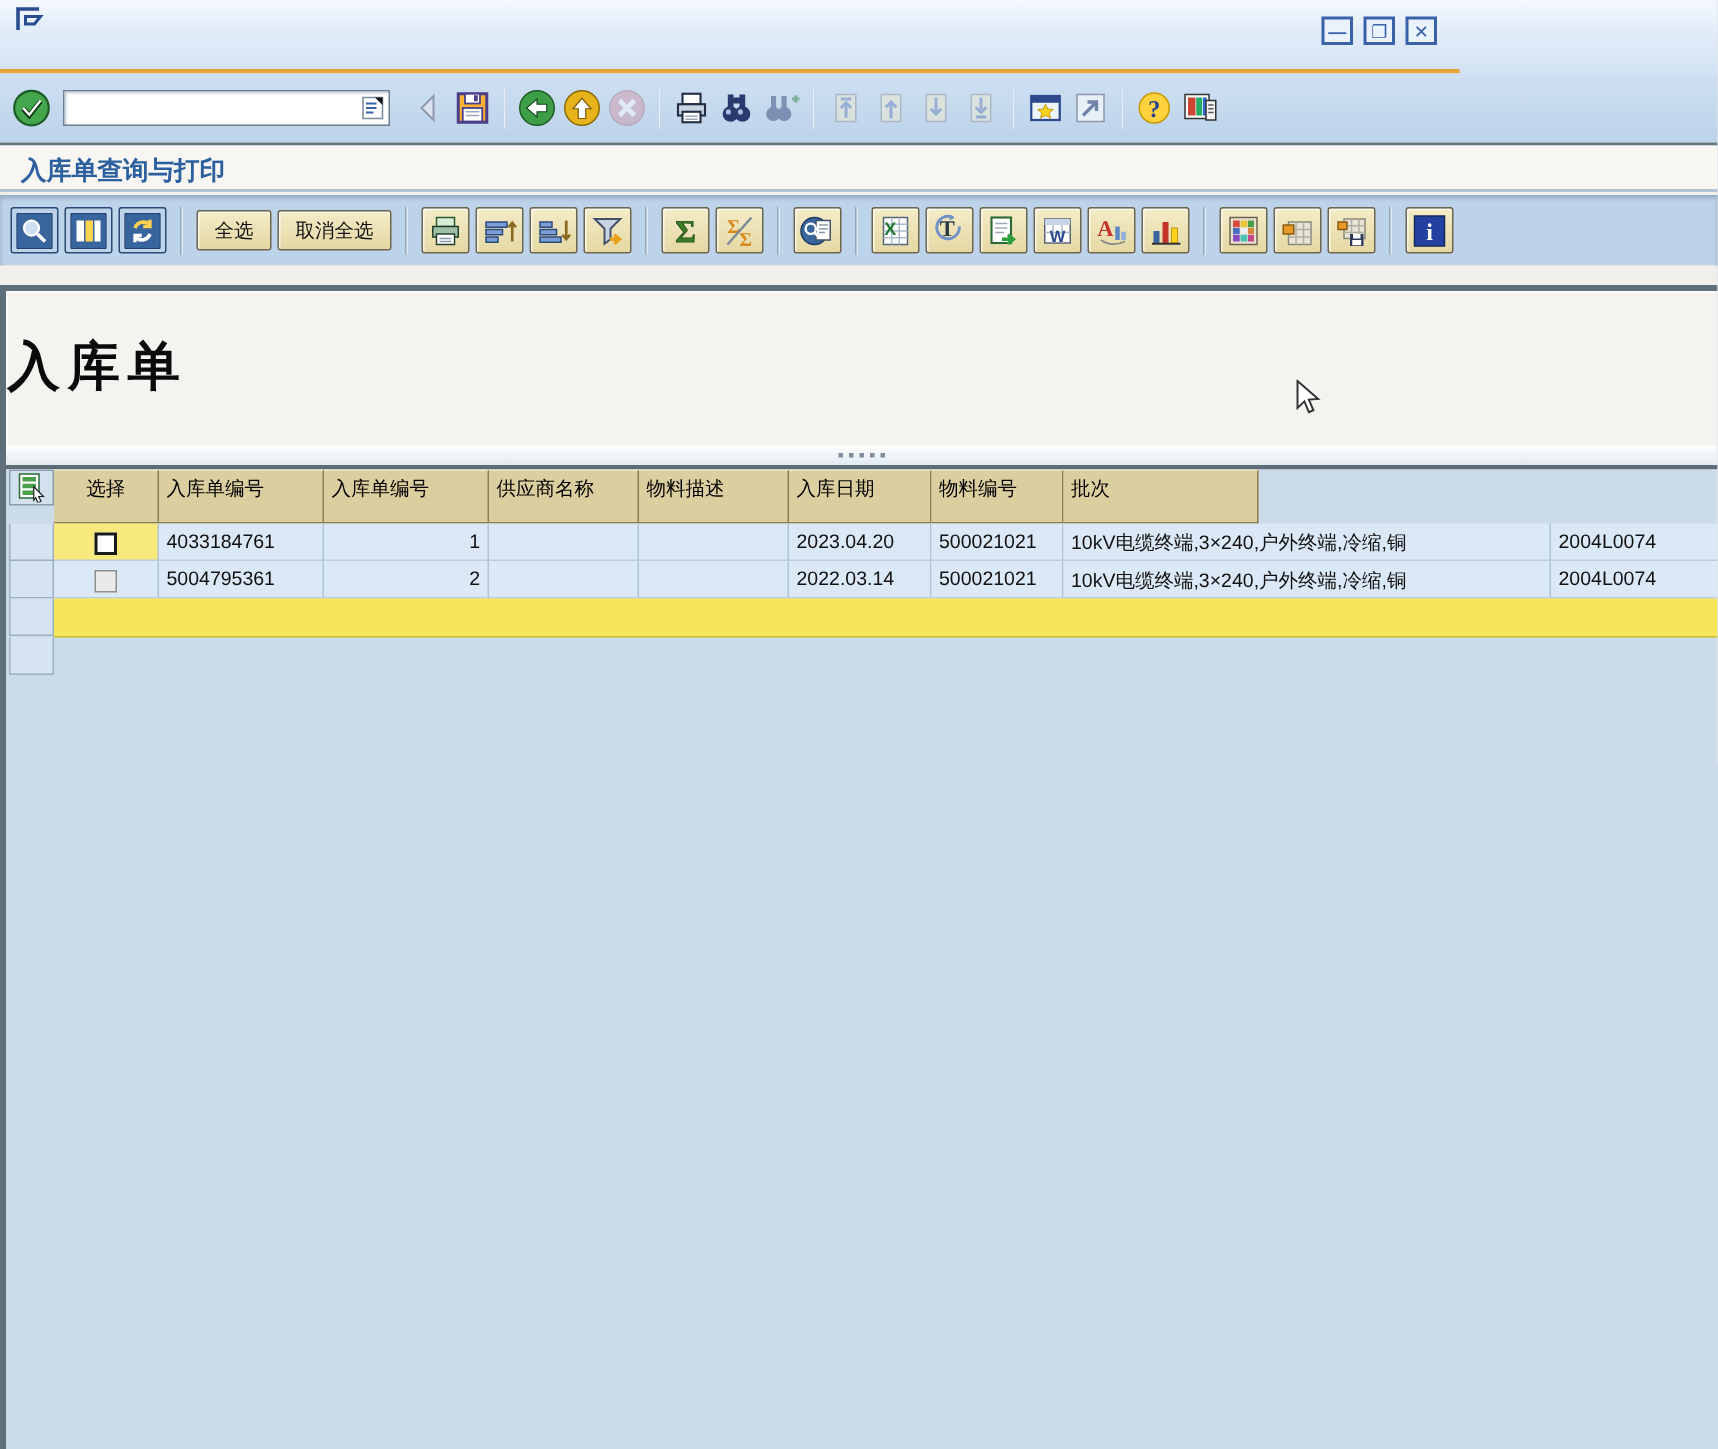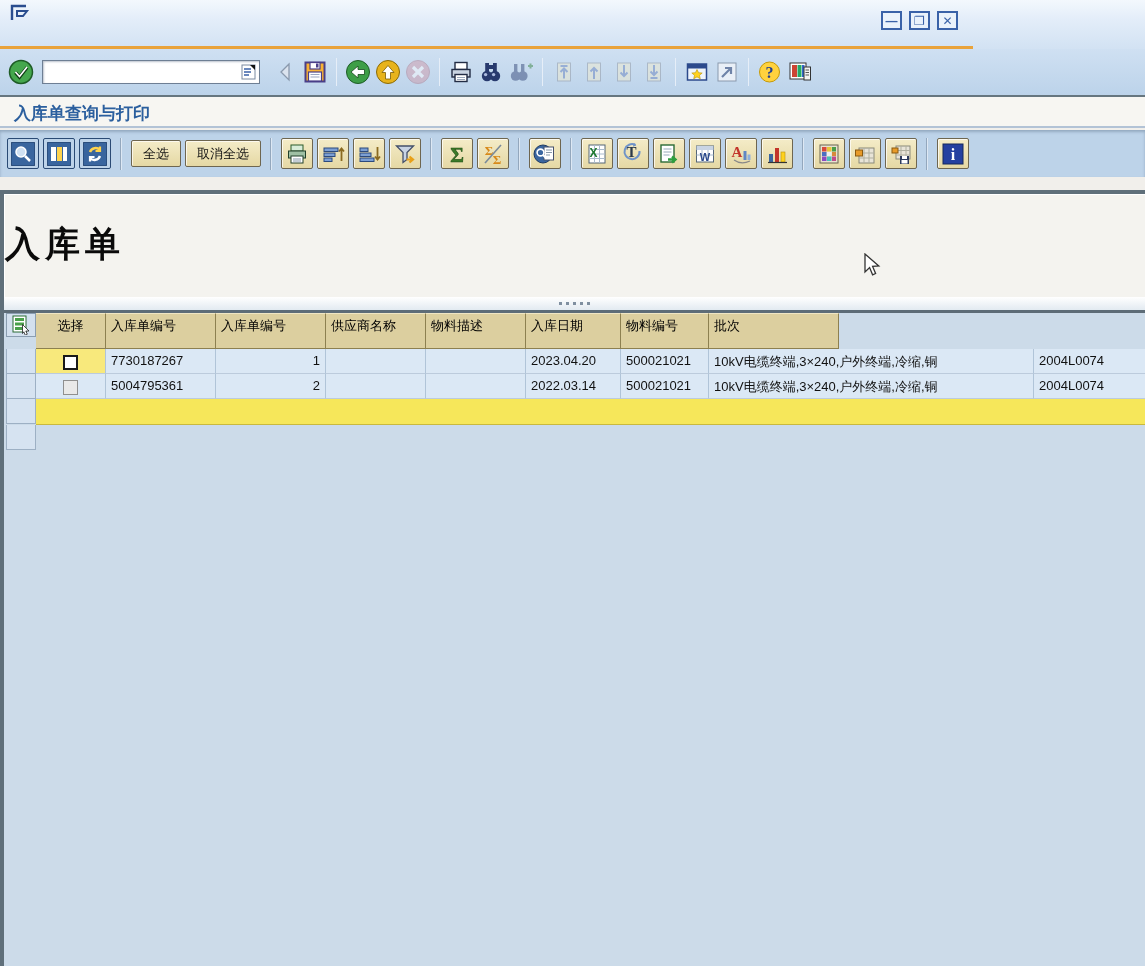--- a/index.html
+++ b/index.html
@@ -542,21 +542,21 @@
             <div class="hcell left" style="width: 100px; flex: 0 0 100px;">物料描述</div>
             <div class="hcell left" style="width: 95px; flex: 0 0 95px;">入库日期</div>
             <div class="hcell left" style="width: 88px; flex: 0 0 88px;">物料编号</div>
             <div class="hcell left" style="width: 130px; flex: 0 0 130px;">批次</div>
           </div>
           <div class="alv-row">
             <div class="sel-cell"></div>
             <div class="dcell center focus-cell" style="width: 70px; flex: 0 0 70px;">
               <div class="checkbox active" style="margin-top: 2px;"></div>
             </div>
-            <div class="dcell left" style="width: 110px; flex: 0 0 110px;">7730187267</div>
+            <div class="dcell left" style="width: 110px; flex: 0 0 110px;">4033184761</div>
             <div class="dcell right" style="width: 110px; flex: 0 0 110px;">1</div>
             <div class="dcell left" style="width: 100px; flex: 0 0 100px;"></div>
             <div class="dcell left" style="width: 100px; flex: 0 0 100px;"></div>
             <div class="dcell left" style="width: 95px; flex: 0 0 95px;">2023.04.20</div>
             <div class="dcell left" style="width: 88px; flex: 0 0 88px;">500021021</div>
             <div class="dcell left" style="width: 325px; flex: 0 0 325px;">10kV电缆终端,3×240,户外终端,冷缩,铜</div>
             <div class="dcell left" style="width: 130px; flex: 0 0 130px;">2004L0074</div>
           </div>
           <div class="alv-row">
             <div class="sel-cell"></div>

